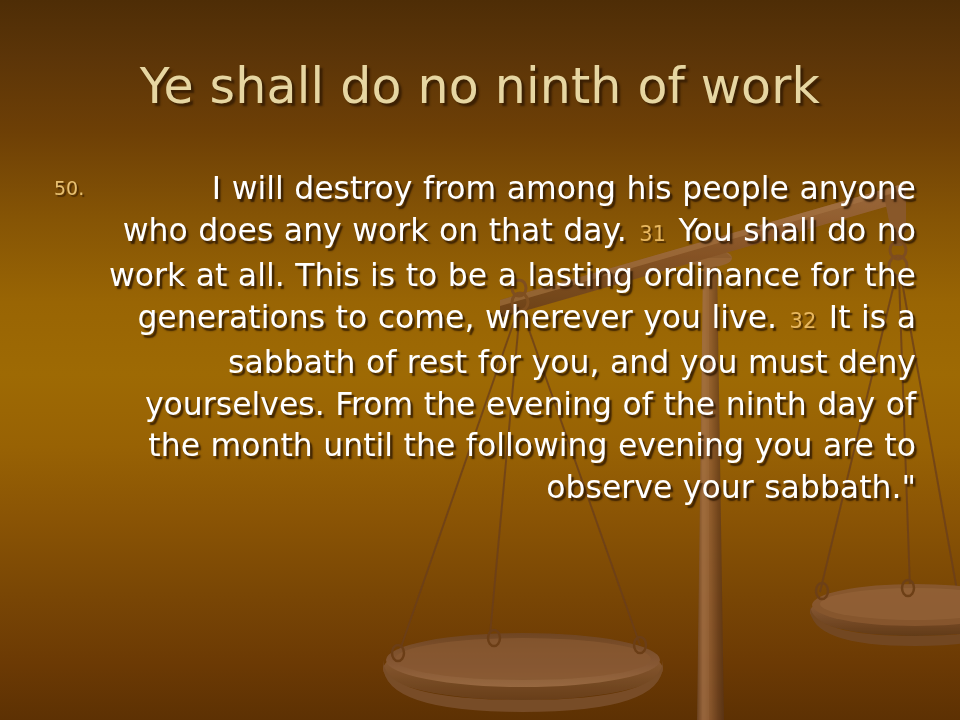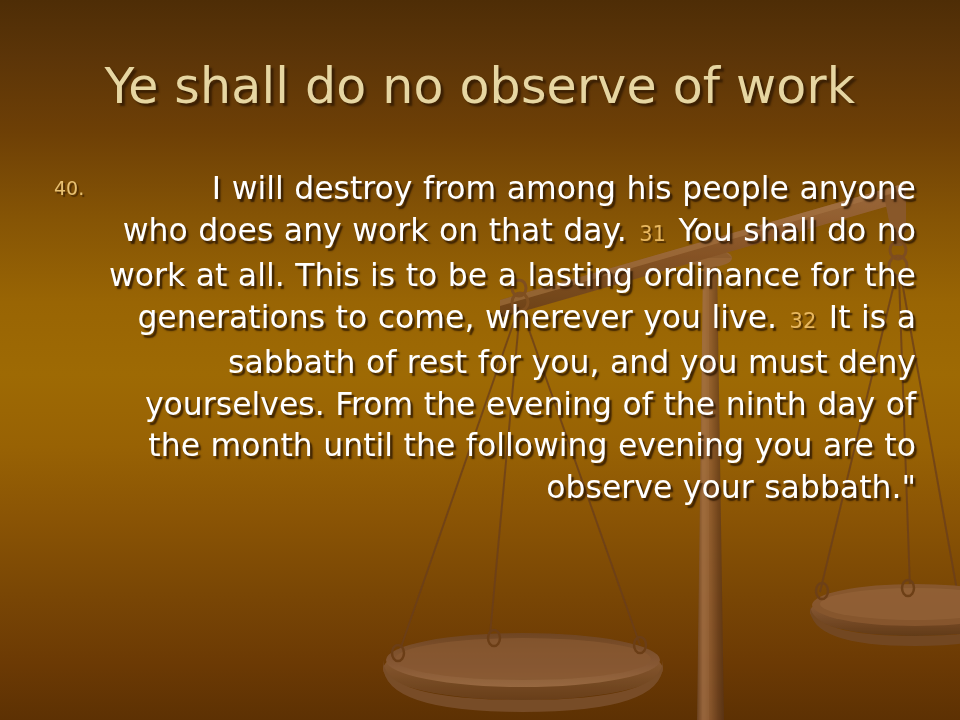--- a/index.html
+++ b/index.html
@@ -189,22 +189,22 @@
         <ellipse cx="915" cy="604" rx="95" ry="16" fill="#9a6a45" opacity="0.7"></ellipse>
       </g>
       <g stroke="#6b3f1c" stroke-width="2.5" fill="none">
         <ellipse cx="822" cy="591" rx="6" ry="8"></ellipse>
         <ellipse cx="908" cy="588" rx="6" ry="8"></ellipse>
       </g>
 
     </g>
   </svg>
 
-  <div class="title">Ye shall do no observe of work</div>
+  <div class="title">Ye shall do no ninth of work</div>
 
   <div class="body-block">
     <div class="li-row">
-      <div class="li-marker">40.</div>
+      <div class="li-marker">50.</div>
       <div class="li-text">I will destroy from among his people anyone who does any work on that day. <span class="vnum">31</span> You shall do no work at all. This is to be a lasting ordinance for the generations to come, wherever you live. <span class="vnum">32</span> It is a sabbath of rest for you, and you must deny yourselves. From the evening of the ninth day of the month until the following evening you are to observe your sabbath."</div>
     </div>
   </div>
 
 </div>
 
 </body></html>

